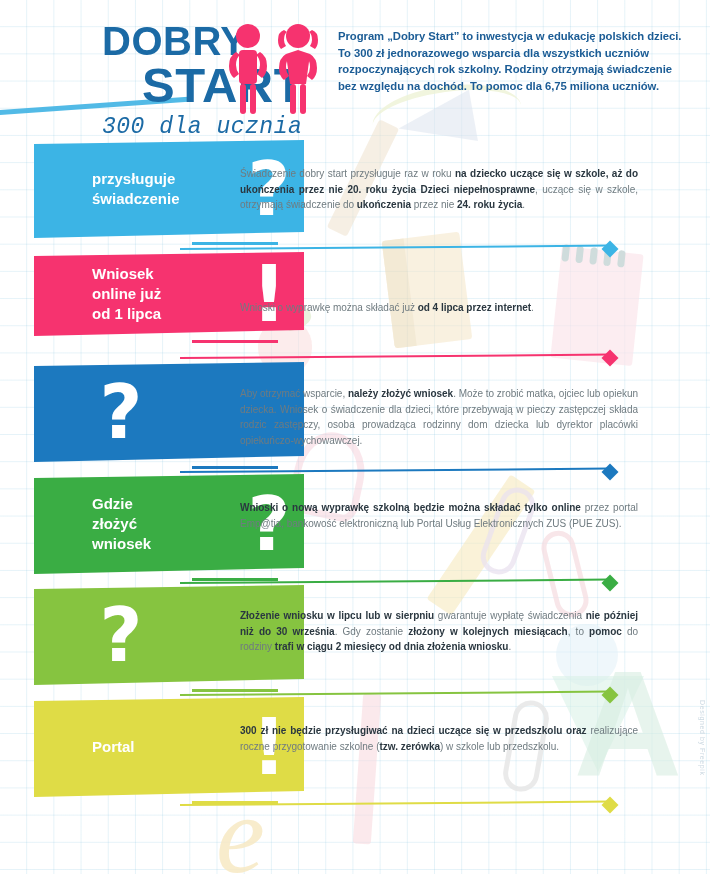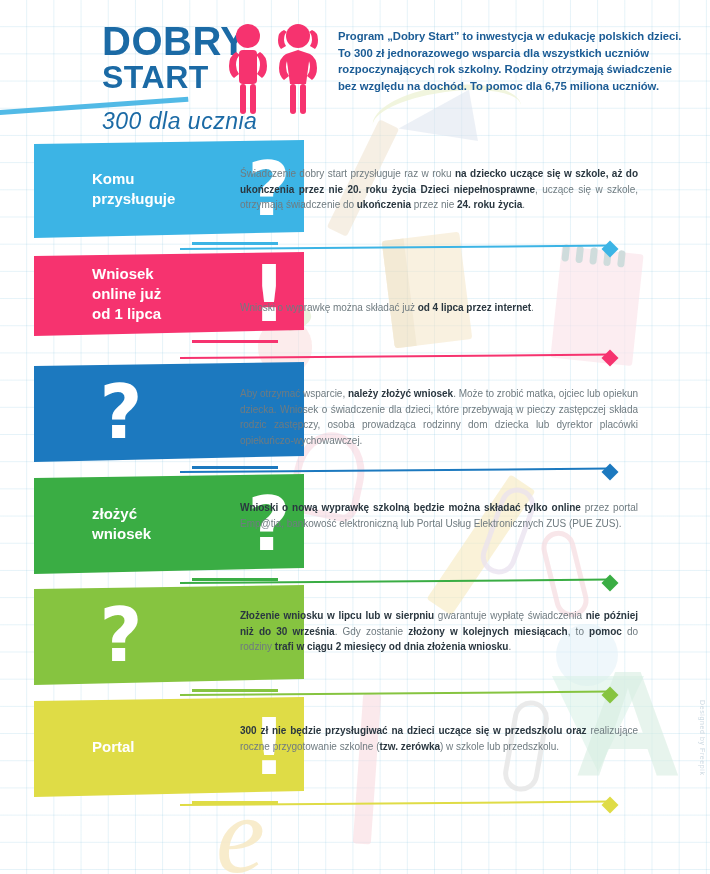--- a/index.html
+++ b/index.html
@@ -131,26 +131,27 @@
 
   
   .header { position: absolute; left: 0; top: 0; width: 710px; height: 135px; }
 
   .logo-block { position: absolute; left: 102px; top: 22px; width: 210px; }
   .logo-l1 {
     font-size: 40px; font-weight: 700; color: #1b6aa5; letter-spacing: .5px;
     line-height: 0.98;
   }
   .logo-l2 {
-    font-size: 32px; font-weight: 700; color: #1b6aa5; letter-spacing: .5px;
+    font-size: 49px; font-weight: 700; color: #1b6aa5; letter-spacing: .5px;
     line-height: 1.02;
+    margin-left: 40px;
   }
   .logo-l3 {
     font-size: 23px; color: #1b6aa5; font-style: italic;
-    font-family: Liberation Sans, sans-serif; margin-top: 14px; letter-spacing: .5px;
+    font-family: Liberation Mono, monospace; margin-top: 3px; letter-spacing: .5px;
   }
 
   .kids { position: absolute; left: 222px; top: 22px; width: 104px; height: 96px; }
 
   .header-text {
     position: absolute; left: 338px; top: 28px; width: 352px;
     font-size: 11.3px; font-weight: 700; line-height: 1.48;
     color: #1b5c95; letter-spacing: -0.05px;
   }
 
@@ -272,22 +273,22 @@
       </svg>
     </div>
 
     <div class="header-text">Program „Dobry Start” to inwestycja w edukację polskich dzieci. To 300 zł jednorazowego wsparcia dla wszystkich uczniów rozpoczynających rok szkolny. Rodziny otrzymają świadczenie bez względu na dochód. To pomoc dla 6,75 miliona uczniów.</div>
   </div>
 
   <div id="sections-root">
       <div class="section" style="top: 0px;">
         <div class="band" style="top: 140px; height: 98px; background: rgb(60, 180, 229);">
           <div class="band-title">
-            <div>Komu</div>
             <div>przysługuje</div>
+            <div>świadczenie</div>
           </div>
           <div class="band-mark">?</div>
         </div>
         <div class="band-tick" style="top: 242px; background: rgb(60, 180, 229);"></div>
         <div class="body-text" style="top: 166px;">Świadczenie dobry start przysługuje raz w roku <b>na dziecko uczące się w szkole, aż do ukończenia przez nie 20. roku życia</b>  <b>Dzieci niepełno­sprawne</b>, uczące się w szkole, otrzymają świadczenie do <b>ukończenia</b> przez nie <b>24. roku życia</b>.</div>
         <div class="connector" style="top: 243px;">
           <div class="line" style="background: rgb(60, 180, 229);"></div>
           <div class="diamond" style="background: rgb(60, 180, 229);"></div>
         </div>
       </div>
@@ -314,20 +315,21 @@
         <div class="band-tick" style="top: 466px; background: rgb(28, 121, 191);"></div>
         <div class="body-text" style="top: 386px;">Aby otrzymać wsparcie, <b>należy złożyć wniosek</b>. Może to zrobić matka, ojciec lub opiekun dziecka. Wniosek o świadczenie dla dzieci, które przebywają w pieczy zastępczej składa rodzic zastępczy, osoba prowadząca rodzinny dom dziecka lub dyrektor placówki opiekuńczo-wychowawczej.</div>
         <div class="connector" style="top: 466px;">
           <div class="line" style="background: rgb(28, 121, 191);"></div>
           <div class="diamond" style="background: rgb(28, 121, 191);"></div>
         </div>
       </div>
       <div class="section" style="top: 0px;">
         <div class="band" style="top: 474px; height: 100px; background: rgb(58, 173, 68);">
           <div class="band-title">
+            <div>Gdzie</div>
             <div>złożyć</div>
             <div>wniosek</div>
           </div>
           <div class="band-mark">?</div>
         </div>
         <div class="band-tick" style="top: 578px; background: rgb(58, 173, 68);"></div>
         <div class="body-text" style="top: 500px;"><b>Wnioski o nową wyprawkę szkolną będzie można składać tylko online</b> przez portal Emp@tia, bankowość elektroniczną lub Portal Usług Elektronicznych ZUS (PUE ZUS).</div>
         <div class="connector" style="top: 577px;">
           <div class="line" style="background: rgb(58, 173, 68);"></div>
           <div class="diamond" style="background: rgb(58, 173, 68);"></div>

